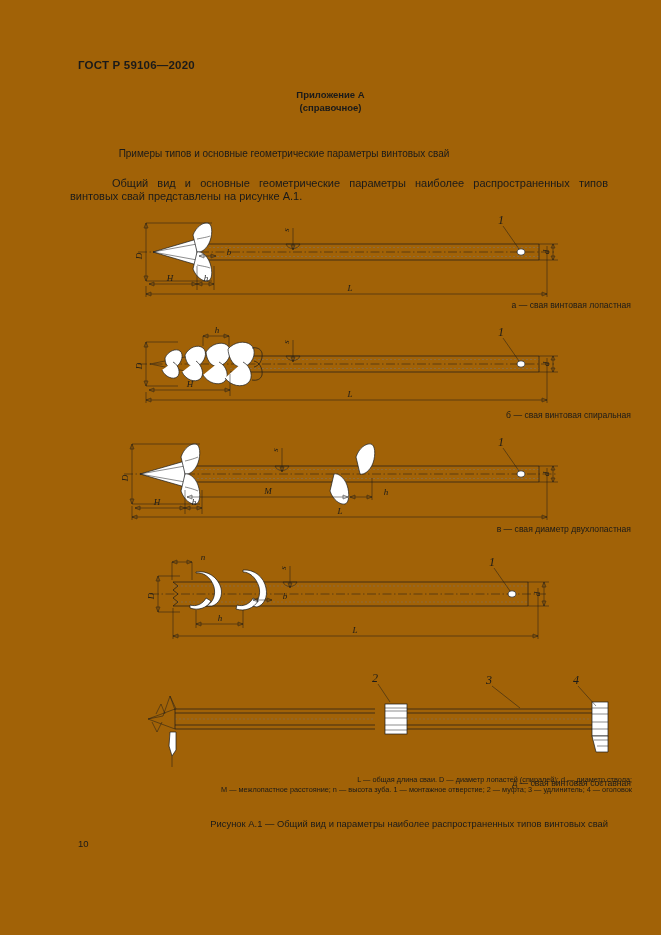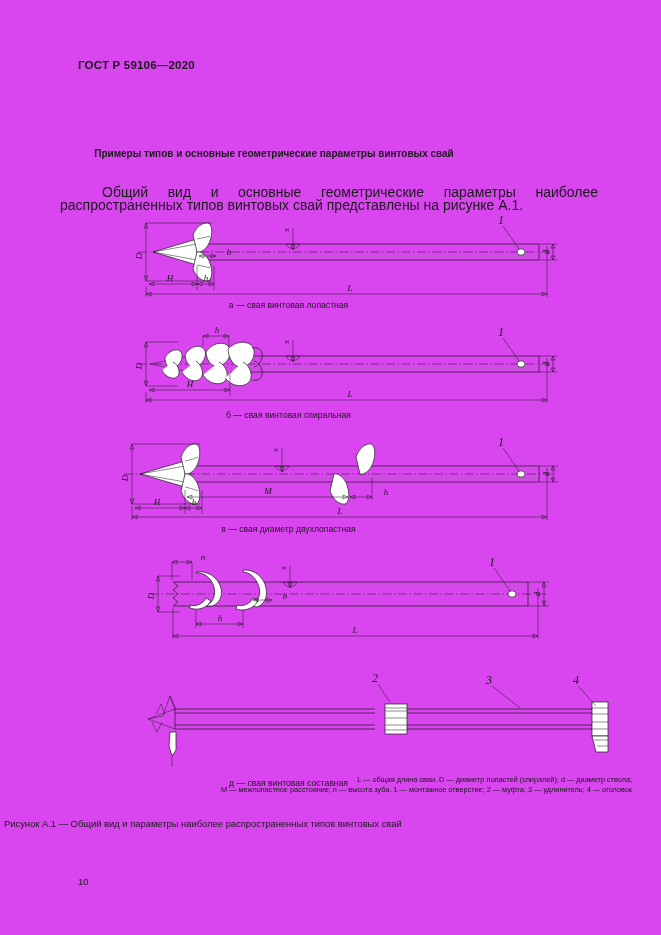--- a/index.html
+++ b/index.html
@@ -13,21 +13,21 @@
     position: relative;
     font-family: "Liberation Sans", sans-serif;
     color: #1a1a1a;
     overflow: hidden;
   }
   .page {
     position: absolute;
     left: 0; top: 0;
     width: 661px;
     height: 935px;
-    background: #d946ef;
+    background: #a16207;
   }
 
   
   .doc-header {
     position: absolute;
     left: 78px;
     top: 59px;
     font-size: 11.5px;
     font-weight: bold;
     letter-spacing: 0.2px;
@@ -38,75 +38,74 @@
     width: 661px;
     text-align: center;
     font-size: 9.5px;
     font-weight: bold;
     line-height: 13px;
   }
   .annex-block .sub { font-weight: bold; }
 
   .section-title {
     position: absolute;
-    left: 6px; top: 148px;
+    left: 16px; top: 148px;
     width: 536px;
     text-align: center;
     font-size: 10px;
-    font-weight: bold;
+    font-weight: normal;
   }
 
   .intro {
     position: absolute;
-    left: 60px;
+    left: 70px;
     top: 177px;
     width: 538px;
-    font-size: 14px;
+    font-size: 11px;
     line-height: 12.5px;
     text-align: justify;
-    margin-top: 9px;
   }
   .intro .indent { display: inline-block; width: 42px; }
 
   
   .fig {
     position: absolute;
     left: 0;
     width: 661px;
   }
   .fig svg { display: block; }
   .fig-caption {
-    width: 577px;
-    text-align: center;
+    width: 631px;
+    text-align: right;
     font-size: 8.6px;
     margin-top: 2px;
   }
 
   
   .legend {
     position: absolute;
     left: 0;
     top: 775px;
     width: 632px;
     text-align: right;
     font-size: 7.3px;
     line-height: 10.4px;
   }
   .fig-title {
     position: absolute;
-    left: 4px;
+    left: 12px;
     top: 818px;
     width: 596px;
-    text-align: left;
+    text-align: right;
     font-size: 9.4px;
   }
   .page-num {
     position: absolute;
     left: 78px;
-    top: 876px;
+    top: 838px;
     font-size: 9.5px;
   }
 
   
   text {
     font-family: "Liberation Serif", serif;
     font-style: italic;
     font-size: 9px;
     fill: #1a1a1a;
   }
@@ -121,20 +120,24 @@
   .ln-x { stroke: #777; stroke-width: 0.5; fill: none; stroke-dasharray: 2 2; }
   .fillw { fill: #ffffff; }
 </style>
 </head>
 <body>
 
 <div class="page">
 
   <div class="doc-header">ГОСТ Р 59106—2020</div>
 
+  <div class="annex-block">
+    <div>Приложение А</div>
+    <div class="sub">(справочное)</div>
+  </div>
 
   <div class="section-title">Примеры типов и основные геометрические параметры винтовых свай</div>
 
   <div class="intro"><span class="indent"></span><span>Общий вид и основные геометрические параметры наиболее распространенных типов винтовых свай представлены на рисунке А.1.</span></div>
 
   <div class="fig" style="top:206px;">
     <svg width="661" height="92" viewBox="0 0 661 92">
 
       <line class="ln" x1="197" y1="38" x2="539" y2="38"></line>
       <line class="ln" x1="197" y1="54" x2="539" y2="54"></line>

